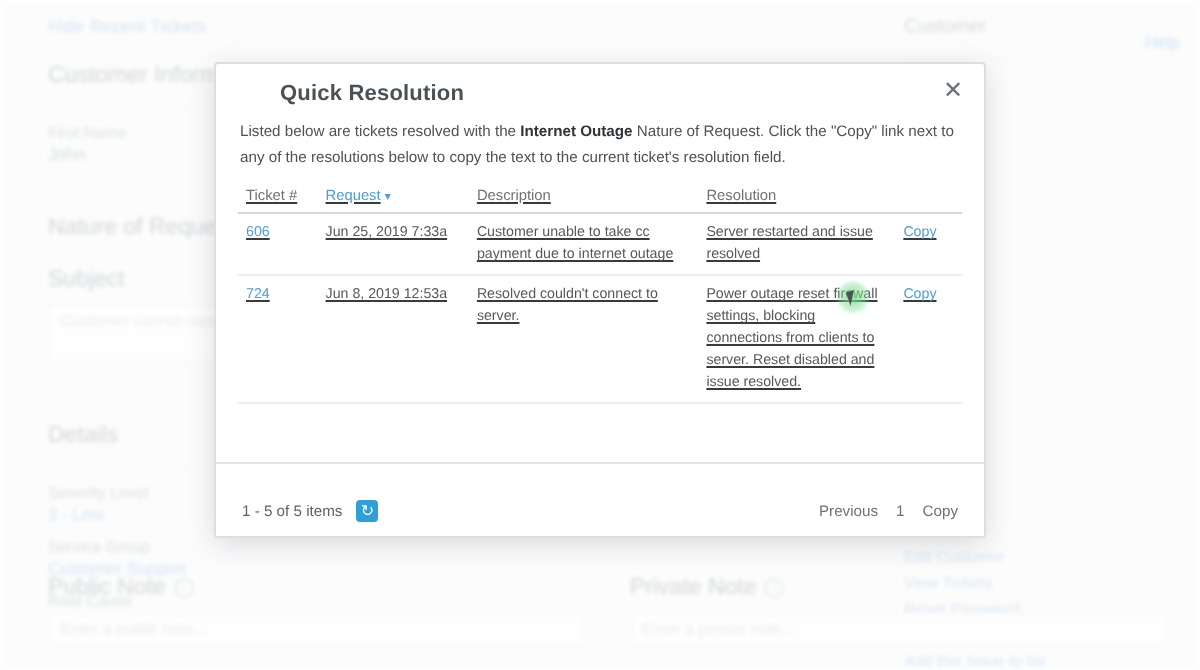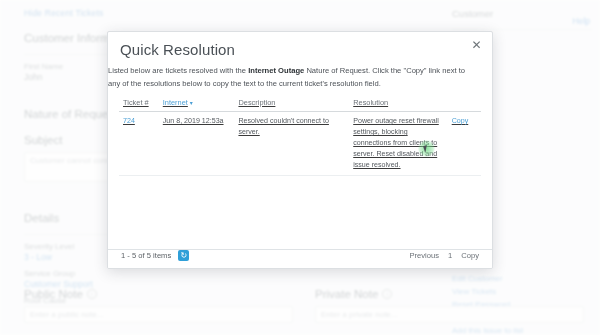--- a/index.html
+++ b/index.html
@@ -137,39 +137,40 @@
     box-sizing: border-box;
     display: flex;
     flex-direction: column;
     overflow: hidden;
   }
   #modal-header {
     padding: 9px 12px 2px 12px;
     position: relative;
   }
   #modal-title {
-    font-size: 15px;
+    font-size: 11px;
     color: #4a5056;
-    font-weight: normal;
+    font-weight: bold;
     letter-spacing: .1px;
+    margin-left: 20px;
   }
   #modal-close {
     position: absolute;
     right: 9px;
     top: 7px;
     width: 13px;
     height: 13px;
     line-height: 13px;
     text-align: center;
     color: #6d7478;
     font-size: 12px;
     cursor: pointer;
   }
   #modal-desc {
-    padding: 5px 13px 7px 0;
+    padding: 5px 13px 7px 12px;
     font-size: 7.6px;
     color: #4d5258;
     line-height: 1.65;
   }
   #modal-desc b { color: #2f3438; }
 
   
   #table-wrap {
     flex: 1;
     overflow: hidden;
@@ -210,21 +211,21 @@
   .c-desc     { width: 33%; }
   .c-res      { width: 28%; }
   .c-copy     { width: 8%; }
   td.ticket a { color: #4b9fd5; text-decoration: none; }
   td.copy a   { color: #4b9fd5; text-decoration: none; font-size: 7.1px; }
   td.copy { text-align: left; }
 
   
   #modal-footer {
     border-top: 1px solid #dfe3e6;
-    padding: 0 13px 7px 13px;
+    padding: 18px 13px 7px 13px;
     display: flex;
     align-items: center;
     justify-content: space-between;
     background: #fff;
   }
   #footer-left {
     display: flex;
     align-items: center;
     gap: 7px;
     font-size: 7.6px;
@@ -350,28 +351,35 @@
   <div id="modal-desc">
     <span>Listed below are tickets resolved with the </span><b>Internet Outage</b><span> Nature of Request. Click the "Copy" link next to any of the resolutions below to copy the text to the current ticket's resolution field.</span>
   </div>
 
   <div id="table-wrap">
     <table class="grid">
       <thead>
         <tr>
           <th class="c-ticket">Ticket #</th>
           <th class="c-resolved sorted">
-            <span>Internet</span><span class="sort-caret">▾</span>
+            <span>Request</span><span class="sort-caret">▾</span>
           </th>
           <th class="c-desc">Description</th>
           <th class="c-res">Resolution</th>
           <th class="c-copy"></th>
         </tr>
       </thead>
       <tbody id="table-body">
+          <tr>
+            <td class="ticket c-ticket"><a>606</a></td>
+            <td class="c-resolved">Jun 25, 2019 7:33a</td>
+            <td class="c-desc">Customer unable to take cc payment due to internet outage</td>
+            <td class="c-res">Server restarted and issue resolved</td>
+            <td class="copy c-copy"><a>Copy</a></td>
+          </tr>
           <tr>
             <td class="ticket c-ticket"><a>724</a></td>
             <td class="c-resolved">Jun 8, 2019 12:53a</td>
             <td class="c-desc">Resolved couldn't connect to server.</td>
             <td class="c-res">Power outage reset firewall settings, blocking connections from clients to server. Reset disabled and issue resolved.</td>
             <td class="copy c-copy"><a>Copy</a></td>
           </tr>
         </tbody>
     </table>
   </div>

